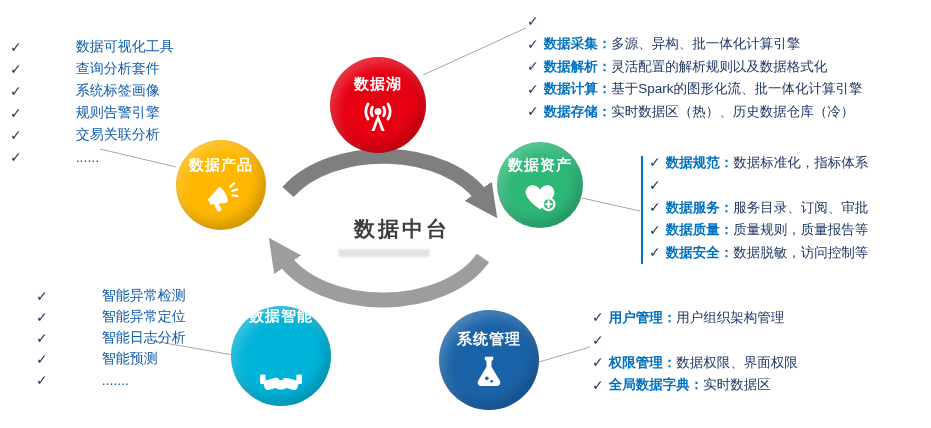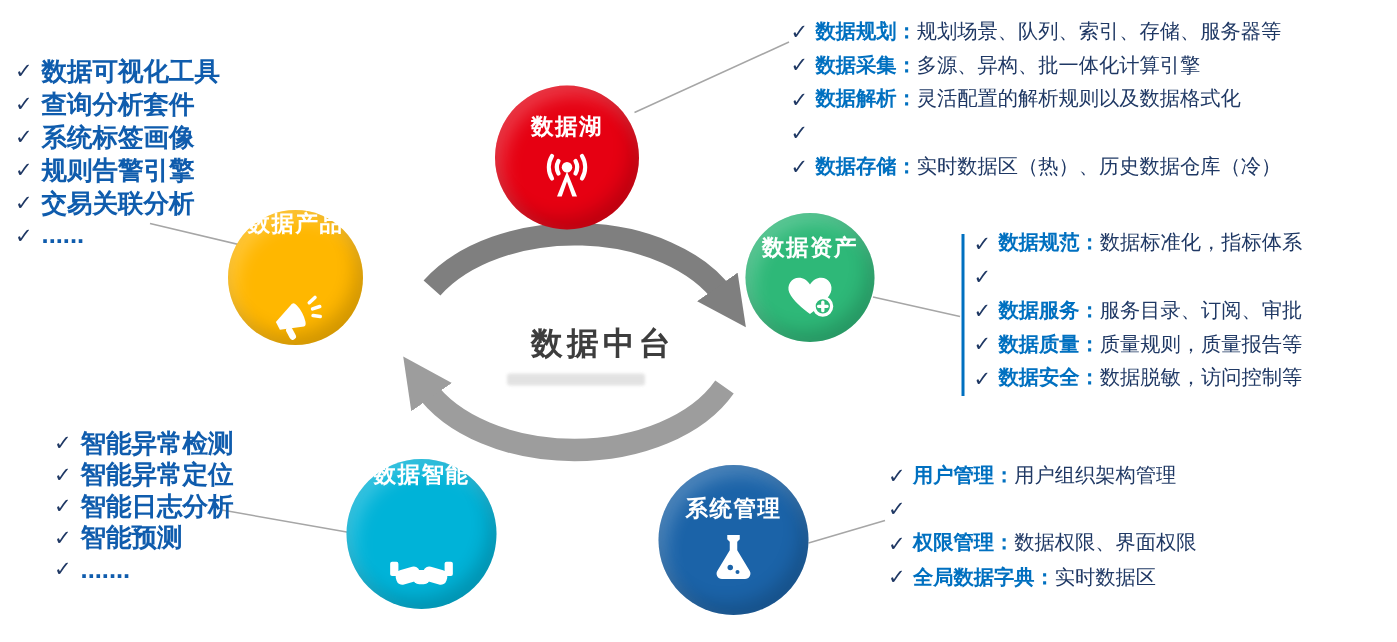--- a/index.html
+++ b/index.html
@@ -18,30 +18,30 @@
     background:#dedede;filter:blur(1.2px);opacity:.85;z-index:2;
   }
   
   .node{
     position:absolute;border-radius:50%;display:flex;flex-direction:column;
     align-items:center;justify-content:center;gap:2px;color:#fff;z-index:3;
     box-shadow:inset -5px -7px 12px rgba(0,0,0,.18), inset 5px 7px 12px rgba(255,255,255,.22);
   }
   .node-label{font-size:15px;font-weight:700;letter-spacing:1px;}
   .node-lake{left:330px;top:57px;width:96px;height:96px;background:var(--node-lake);}
-  .node-product{left:152px;top:140px;width:90px;height:90px;background:var(--node-product);justify-content:space-between;}
+  .node-product{left:176px;top:140px;width:90px;height:90px;background:var(--node-product);}
   .node-asset{left:497px;top:142px;width:86px;height:86px;background:var(--node-asset);}
   .node-intelligence{left:231px;top:306px;width:100px;height:100px;background:var(--node-intelligence);gap:36px;}
   .node-system{left:439px;top:310px;width:100px;height:100px;background:var(--node-system);text-align:center;}
   
   .list{position:absolute;z-index:4;white-space:nowrap;}
   .frow{height:22px;display:flex;align-items:center;gap:6px;}
   .drow{height:22.5px;display:flex;align-items:center;gap:5px;}
   .check{color:var(--text-navy);font-weight:700;font-size:14px;}
-  .ftxt{color:var(--item-blue);font-weight:700;font-size:17px;}
+  .ftxt{color:var(--item-blue);font-weight:400;font-size:14px;margin-left:48px;}
   .dlbl{color:var(--label-blue);font-weight:700;font-size:13.5px;}
   .dtxt{color:var(--text-navy);font-size:13.5px;}
   .list-product{left:10px;top:36px;}
   .list-lake{left:527px;top:10px;}
   .list-asset{left:649px;top:151px;}
   .list-intelligence{left:36px;top:285px;}
   .list-intelligence .frow{height:21px;}
   .list-system{left:592px;top:306px;}
   .asset-bar{
     position:absolute;left:641px;top:156px;width:2px;height:108px;
@@ -158,32 +158,32 @@
       </div>
     <div class="frow">
         <span class="check">✓</span>
         <span class="ftxt">......</span>
       </div>
   </div>
 
   <div class="list list-lake">
     <div class="drow">
         <span class="check">✓</span>
-        <span><span class="dlbl">数据规划</span><span class="dlbl">：</span><span class="dtxt">规划场景、队列、索引、存储、服务器等</span></span>
       </div>
     <div class="drow">
         <span class="check">✓</span>
         <span><span class="dlbl">数据采集</span><span class="dlbl">：</span><span class="dtxt">多源、异构、批一体化计算引擎</span></span>
       </div>
     <div class="drow">
         <span class="check">✓</span>
         <span><span class="dlbl">数据解析</span><span class="dlbl">：</span><span class="dtxt">灵活配置的解析规则以及数据格式化</span></span>
       </div>
     <div class="drow">
         <span class="check">✓</span>
+        <span><span class="dlbl">数据计算</span><span class="dlbl">：</span><span class="dtxt">基于Spark的图形化流、批一体化计算引擎</span></span>
       </div>
     <div class="drow">
         <span class="check">✓</span>
         <span><span class="dlbl">数据存储</span><span class="dlbl">：</span><span class="dtxt">实时数据区（热）、历史数据仓库（冷）</span></span>
       </div>
   </div>
 
   <div class="asset-bar"></div>
   <div class="list list-asset">
     <div class="drow">

